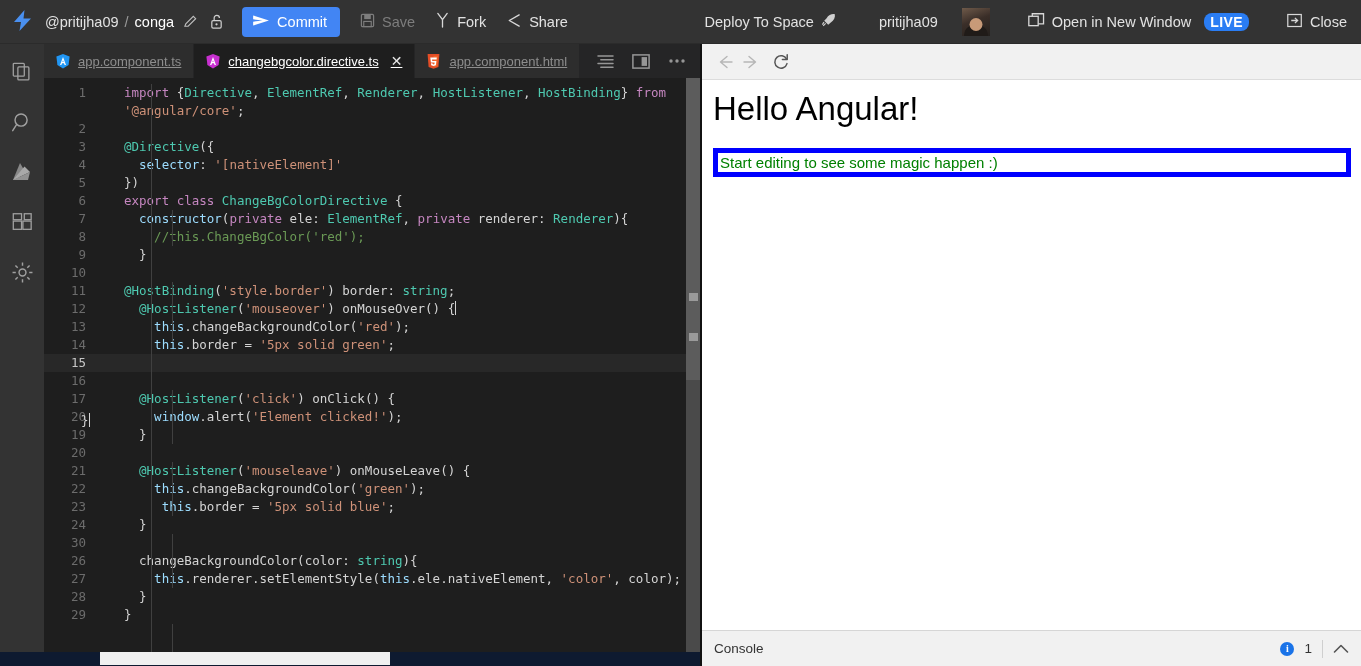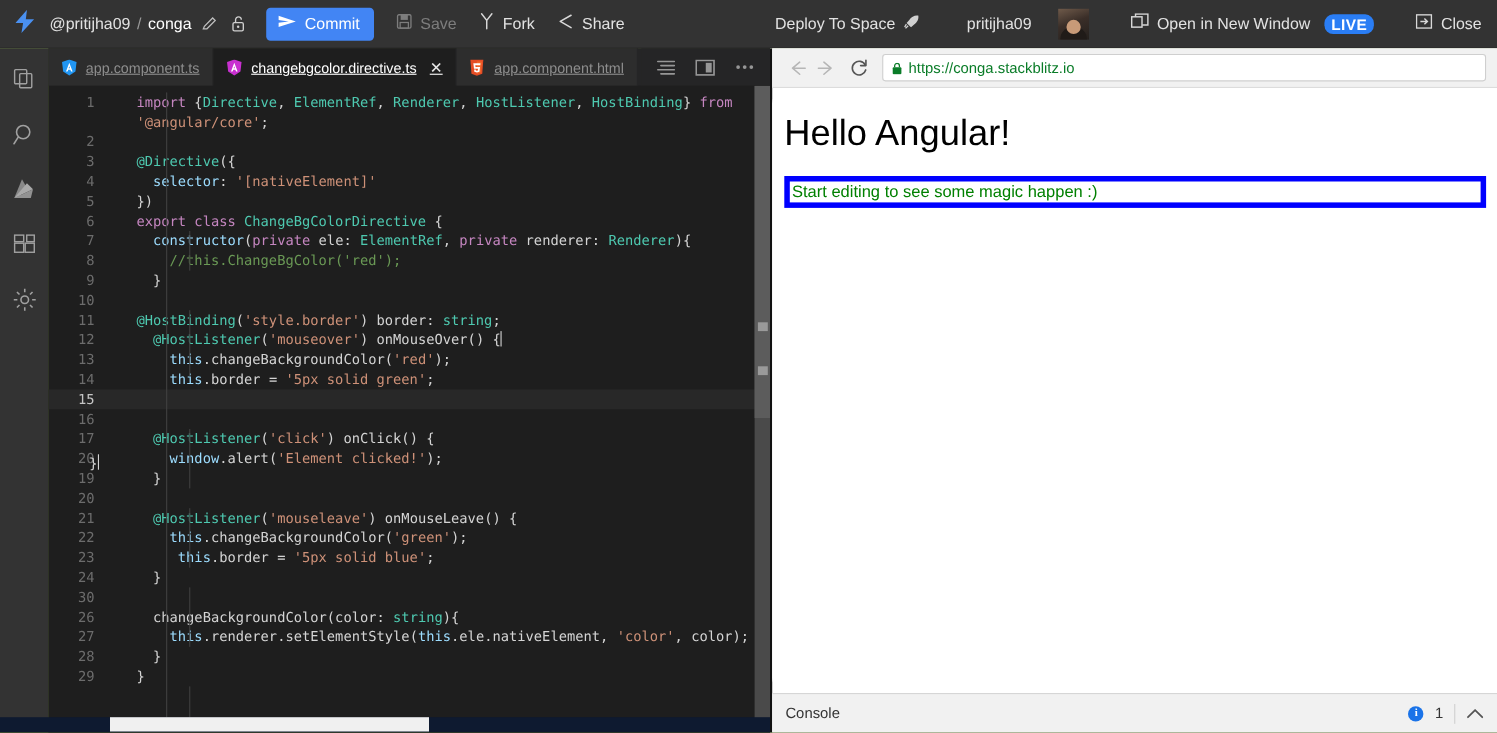--- a/index.html
+++ b/index.html
@@ -4,21 +4,21 @@
 <style>
   * { box-sizing: border-box; margin: 0; padding: 0; }
   html, body {
     width: 1361px; height: 666px;
     overflow: hidden;
     background: #1e1e1e;
     font-family: "Liberation Sans", sans-serif;
   }
 
   
-  .app { position: relative; width: 1361px; height: 666px; background: #bef264; }
+  .app { position: relative; width: 1361px; height: 666px; background: #8b5cf6; }
 
   
   .header {
     position: absolute; left: 0; top: 0; width: 1361px; height: 44px;
     background: #333333;
     display: flex; align-items: center;
     color: #d8d8d8; font-size: 14.5px;
     border-bottom: 1px solid #2b2b2b;
   }
   .hdr-left { display: flex; align-items: center; gap: 0; padding-left: 14px; flex: 0 0 auto; }
@@ -179,21 +179,21 @@
   .nav-btn { width: 26px; height: 26px; display: flex; align-items: center; justify-content: center; cursor: pointer; }
   .urlbox {
     flex: 1 1 auto; height: 25px; margin-left: 8px;
     background: #fff; border: 1px solid #cfcfcf; border-radius: 3px;
     display: flex; align-items: center; gap: 6px; padding: 0 8px;
     font-size: 13.5px; color: #222;
   }
   .lock-green { width: 9px; height: 11px; flex: 0 0 auto; }
   .url-text { color: #0a7c28; font-size: 13.5px; }
 
-  .preview-body { height: 550px; background: #fff; padding: 22px 10px 0 11px; position: relative; border-radius: 14px; }
+  .preview-body { height: 550px; background: #fff; padding: 10px 10px 0 11px; position: relative; }
   .prev-h1 {
     font-size: 33px; font-weight: normal; color: #000;
     font-family: "Liberation Sans", sans-serif; margin-bottom: 20px;
   }
   .prev-p {
     border: 5px solid #0000ff;
     color: #008000;
     font-size: 15px;
     padding: 1px 2px;
     font-family: "Liberation Sans", sans-serif;
@@ -488,29 +488,20 @@
         <svg width="18" height="16" viewBox="0 0 18 16">
             <path d="M7 2.5 L13.5 8 L7 13.5 M13.5 8 H2" fill="none" stroke="#b6b6b6" stroke-width="1.4" stroke-linecap="round" stroke-linejoin="round"></path>
           </svg>
       </span>
       <span class="nav-btn" style="margin-left:4px;">
         <svg width="18" height="18" viewBox="0 0 18 18">
           <path d="M14.6 6.2 A6.2 6.2 0 1 0 15 10.6" fill="none" stroke="#555" stroke-width="1.5" stroke-linecap="round"></path>
           <path d="M15.2 1.8 V6.6 H10.4" fill="none" stroke="#555" stroke-width="1.5" stroke-linecap="round" stroke-linejoin="round"></path>
         </svg>
       </span>
-      <div class="urlbox">
-        <span class="lock-green">
-          <svg width="9" height="11" viewBox="0 0 10 12">
-            <rect x="0.6" y="4.6" width="8.8" height="7" rx="1" fill="#0a7c28"></rect>
-            <path d="M2.6 4.6 V3 a2.4 2.4 0 0 1 4.8 0 V4.6" fill="none" stroke="#0a7c28" stroke-width="1.3"></path>
-          </svg>
-        </span>
-        <span class="url-text">https://conga.stackblitz.io</span>
-      </div>
     </div>
 
     <div class="preview-body">
       <h1 class="prev-h1">Hello Angular!</h1>
       <p class="prev-p">Start editing to see some magic happen :)</p>
     </div>
 
     <div class="console-bar">
       <span>Console</span>
       <div class="console-right">

